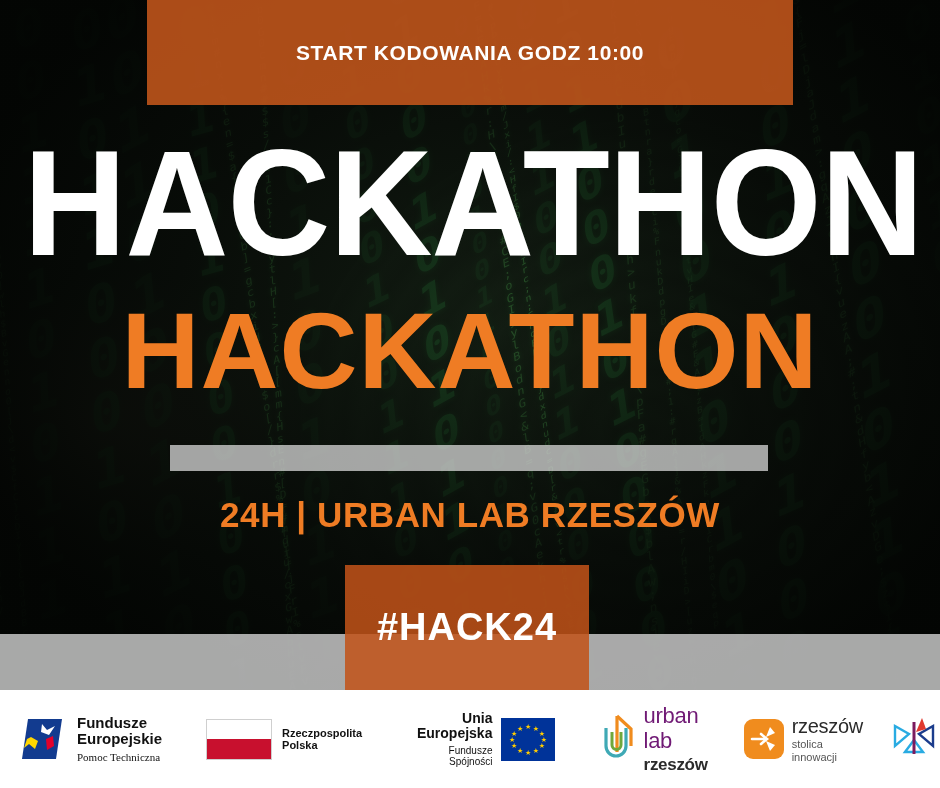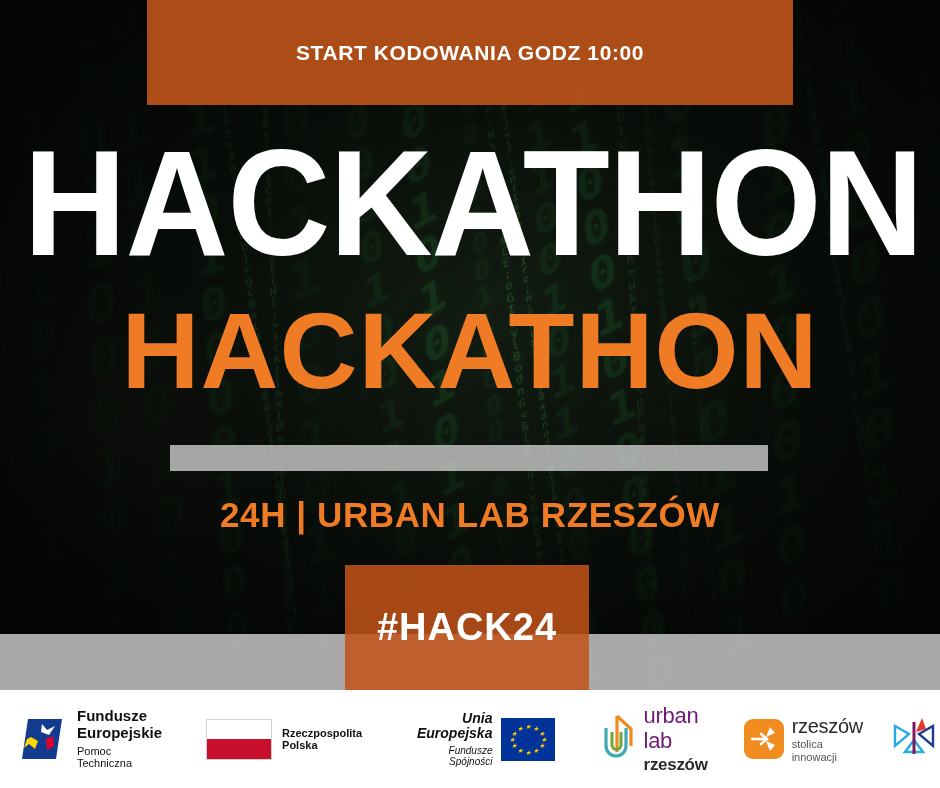--- a/index.html
+++ b/index.html
@@ -191,38 +191,38 @@
     height:56px;
   }
   .logo-txt{ display:flex; flex-direction:column; justify-content:center; }
   .l1{ font-weight:700; color:#111; line-height:1.12; }
   .l2{ color:#111; line-height:1.12; }
 
   
   .fe{ margin-left:22px;justify-content:center; }
   .fe-mark{ width:46px; height:48px; position:relative; }
   .fe-txt .l1{ font-size:15px; }
-  .fe-txt .l2{ font-size:11px; margin-top:3px; }
+  .fe-txt .l2{ font-size:11px; margin-top:3px;font-family:Liberation Serif, serif; }
   .fe-txt{ margin-left:9px; }
 
   
   .rp{ margin-left:44px; }
   .flag{
     width:66px; height:41px;
     border:1px solid #cfcfcf;
     box-sizing:border-box;
     overflow:hidden;
   }
   .flag-w{ height:50%; background:#ffffff; }
   .flag-r{ height:50%; background:#c8102e; }
   .rp-txt{ margin-left:10px; }
   .rp-txt .l1{ font-size:11px; }
 
   
-  .ue{ margin-left:42px;font-style:italic; }
+  .ue{ margin-left:42px; }
   .ue-txt{ text-align:right; margin-right:9px; }
   .ue-txt .l1{ font-size:14px; }
   .ue-txt .l2{ font-size:10px; margin-top:3px; }
   .eu-flag{
     width:66px; height:43px;
     background:#003399;
     position:relative;
   }
   .eu-star{
     position:absolute;

